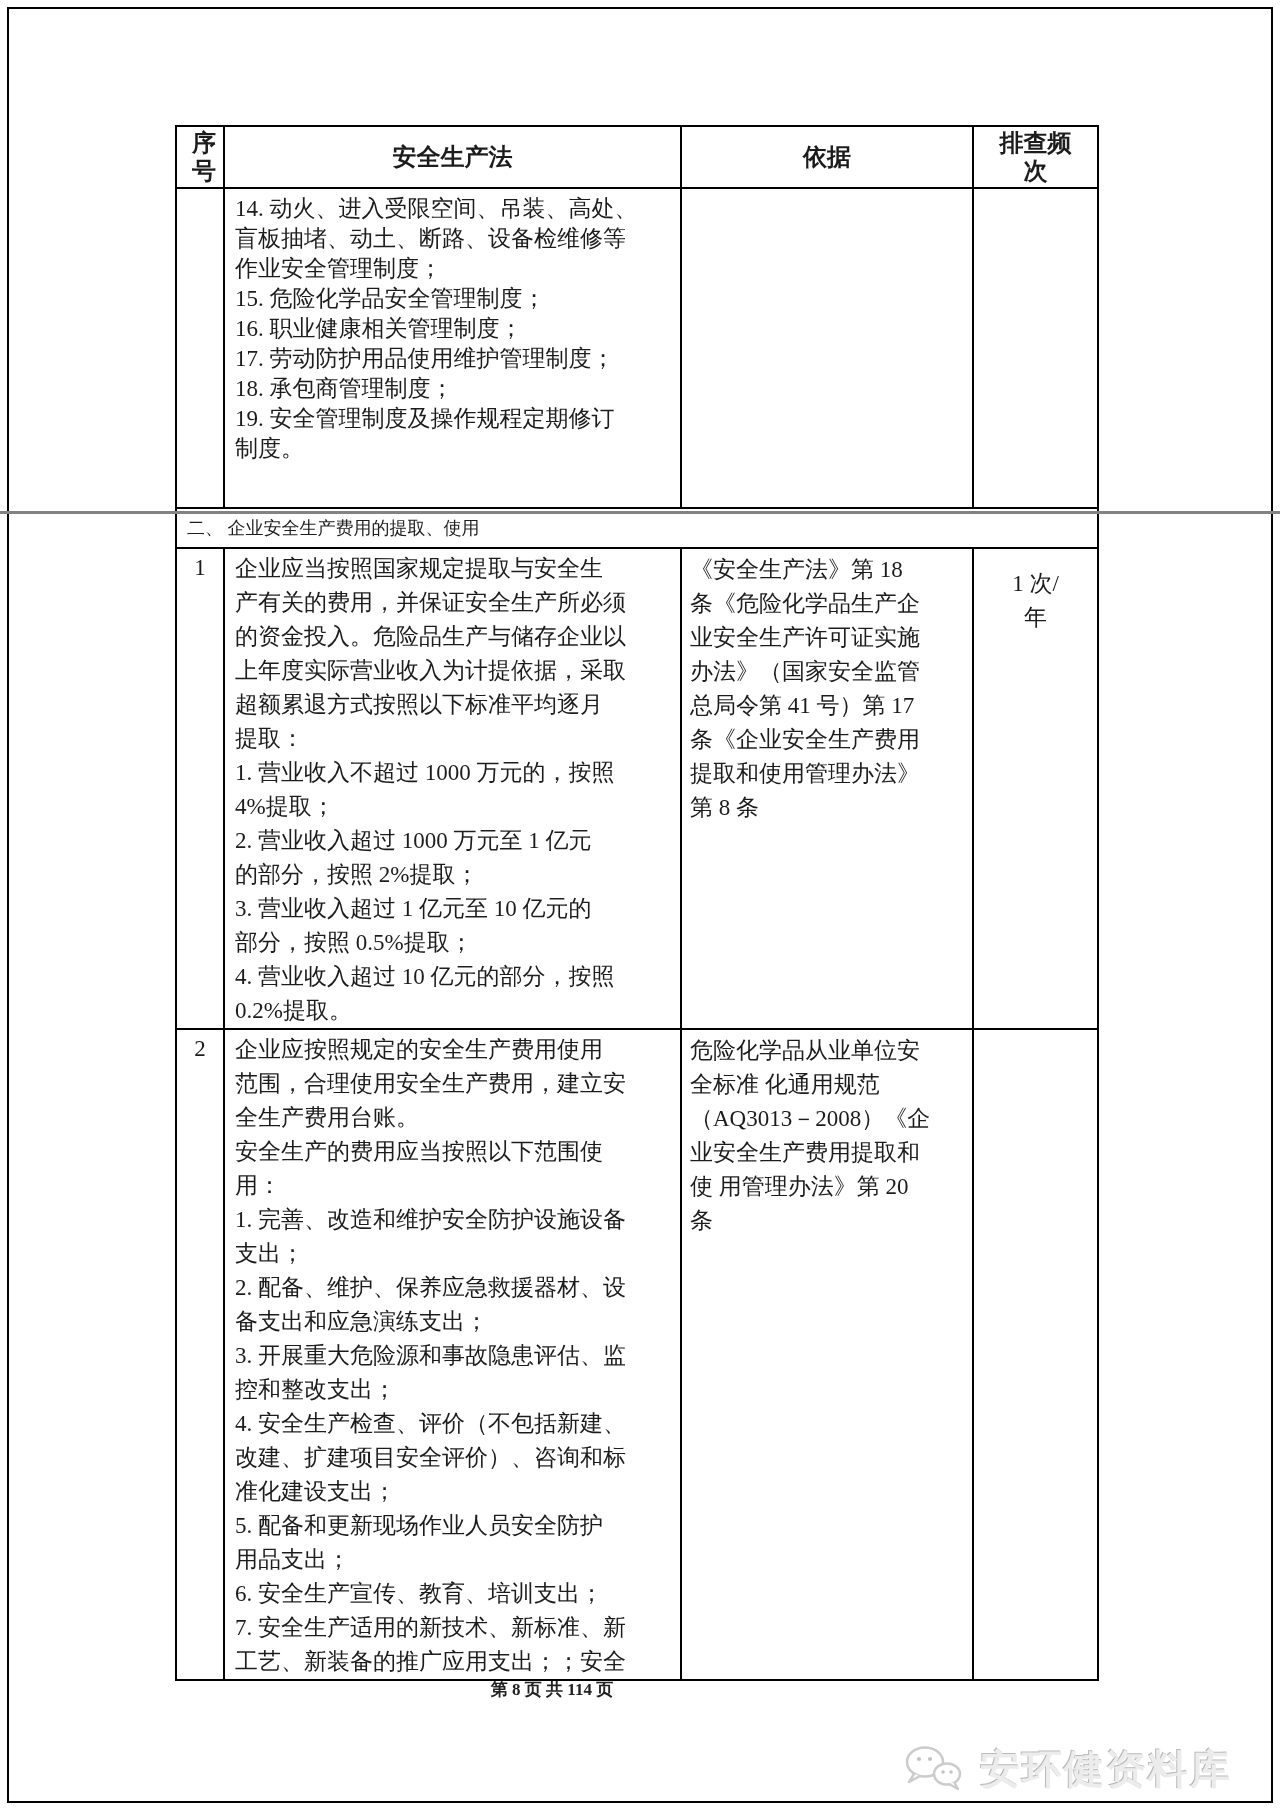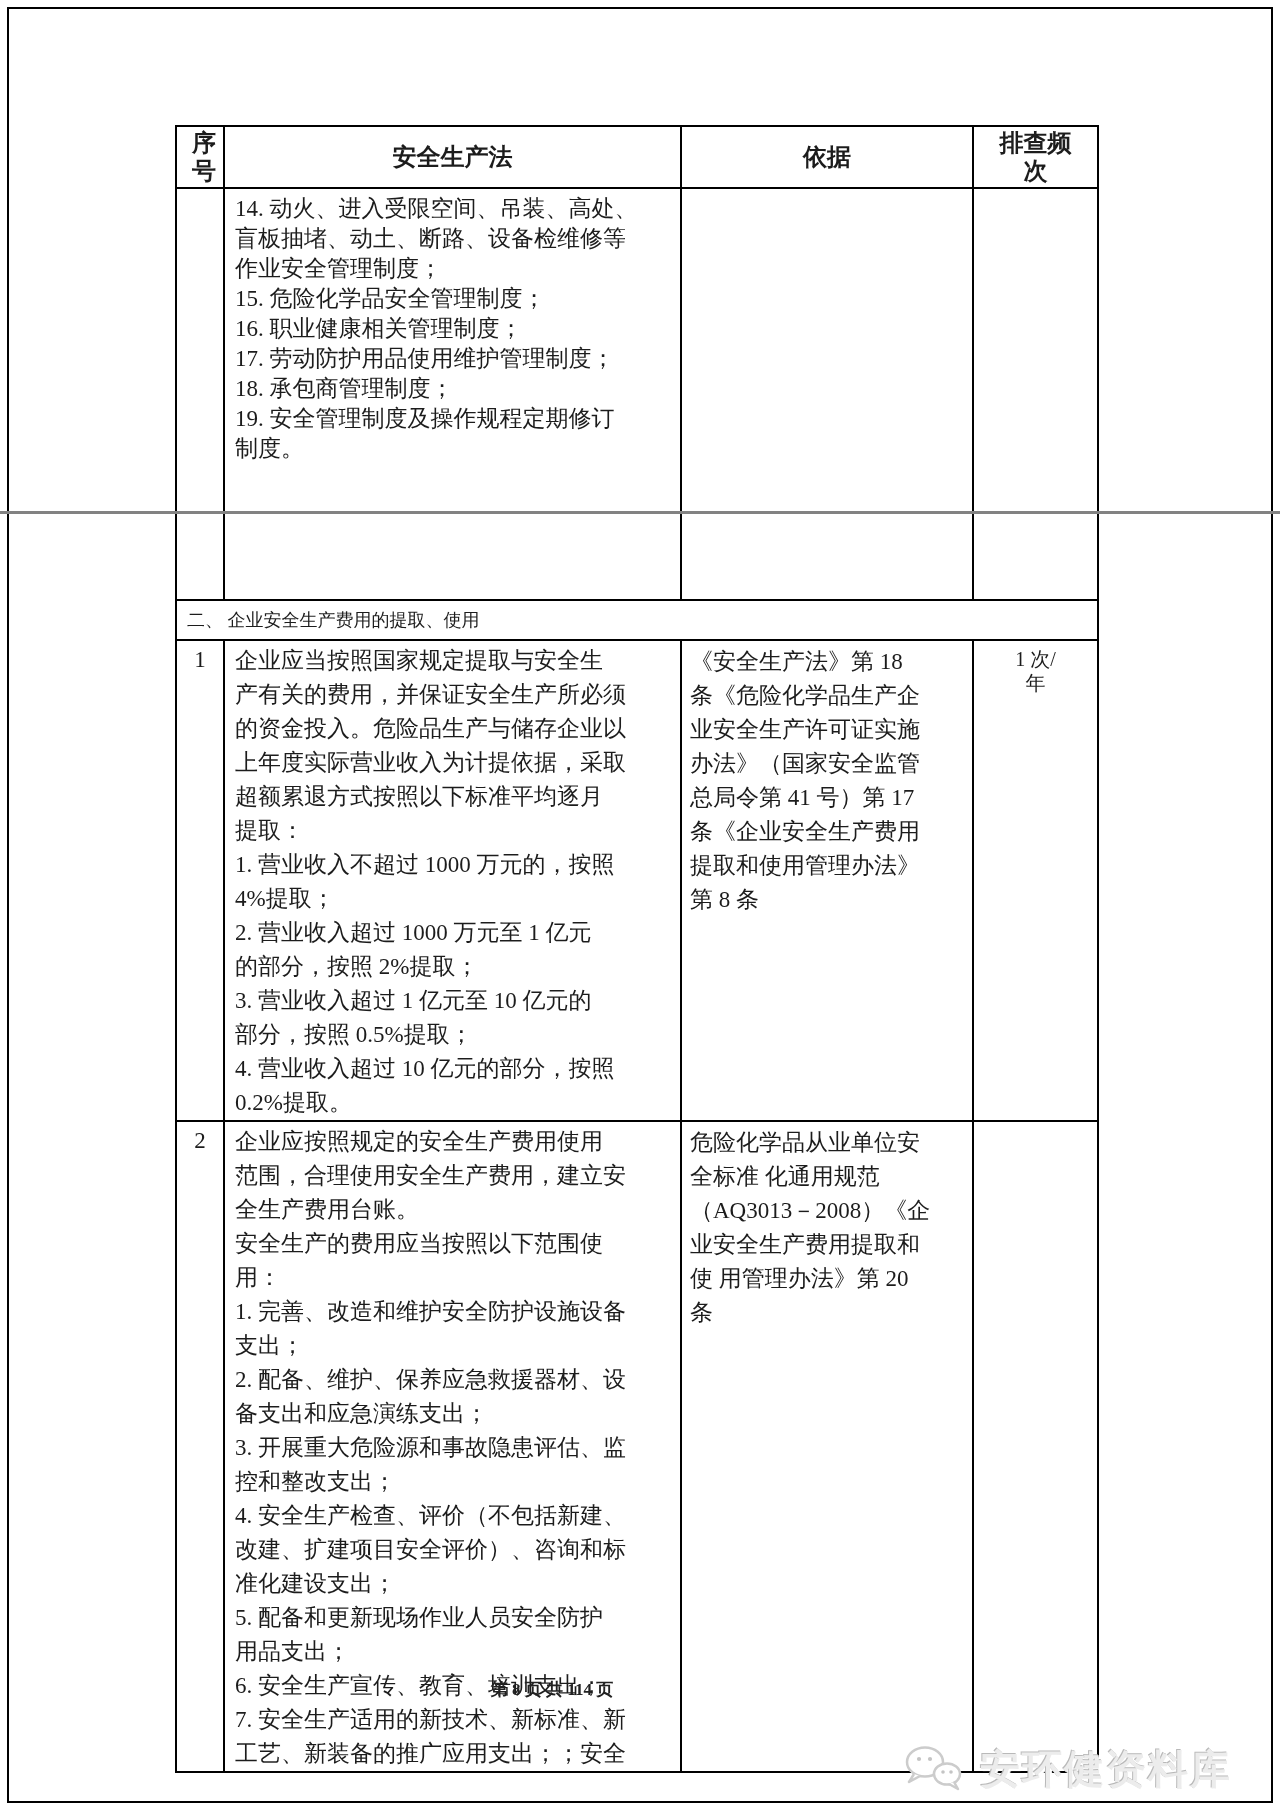--- a/index.html
+++ b/index.html
@@ -23,38 +23,38 @@
   table.checklist td,table.checklist th{
     border:2px solid #000;vertical-align:top;
     font-weight:normal;overflow:hidden;
   }
   tr.header-row{height:49px;}
   tr.header-row th{
     vertical-align:middle;text-align:center;font-weight:bold;
     font-size:24px;line-height:28px;padding:2px 15px;
   }
   th.th-no{padding:2px 2px;}
-  tr.cont-row{height:412px;font-family:Liberation Serif, serif;}
+  tr.cont-row{height:320px;font-family:Liberation Serif, serif;}
   tr.section-row{height:38px;}
   tr.data-row-1{height:478px;}
   tr.data-row-2{height:646px;}
   td.cell-no{
     text-align:center;font-size:23px;padding-top:6px;
   }
   td.cell-content{
     font-size:23px;line-height:34px;padding:3px 18px 0 10px;
     white-space:pre-wrap;text-align:left;
   }
   td.cell-content.tight{line-height:30px;padding-top:5px;}
   td.cell-basis{
     font-size:23px;line-height:34px;padding:4px 12px 12px 8px;
     white-space:pre-wrap;text-align:left;
   }
   td.cell-freq{
-    font-size:20px;line-height:24px;padding-top:6px;text-align:center;
+    font-size:23px;line-height:34px;padding-top:18px;text-align:center;
     white-space:pre-wrap;
   }
   td.cell-section{
     font-size:18px;line-height:34px;padding:2px 10px;vertical-align:middle;
     white-space:pre-wrap;
   }
   .page-footer{
     position:absolute;top:1678px;left:0;width:1104px;text-align:center;
     font-size:17px;font-weight:600;color:#222;
     font-family:"Liberation Serif","DejaVu Serif",serif;

